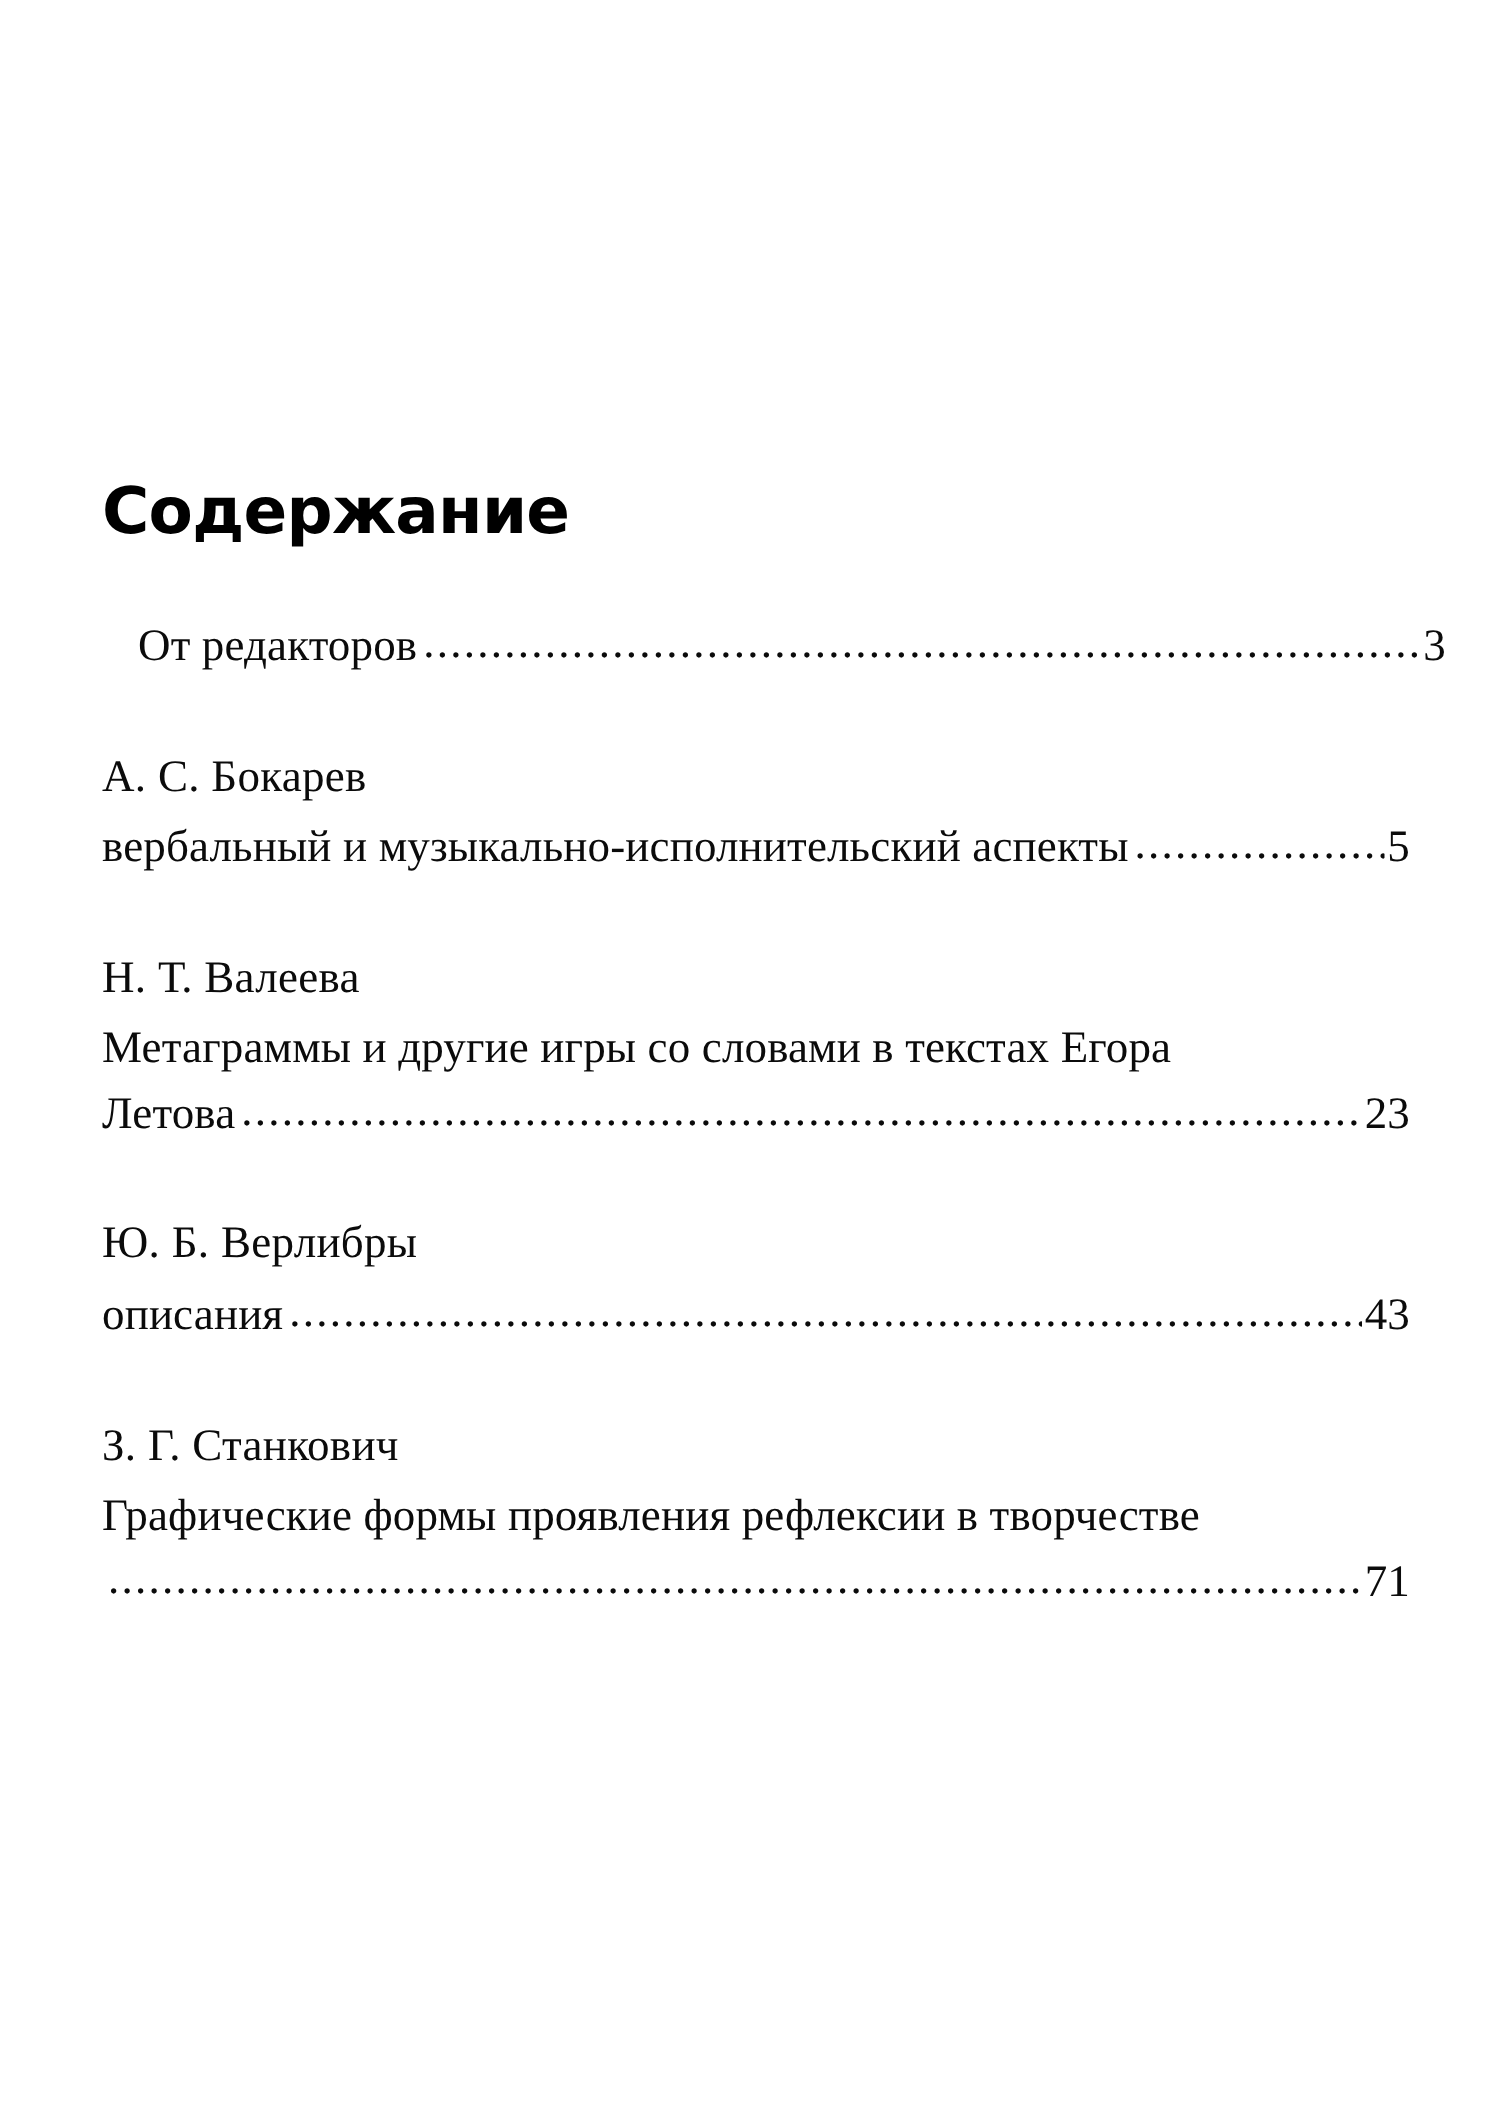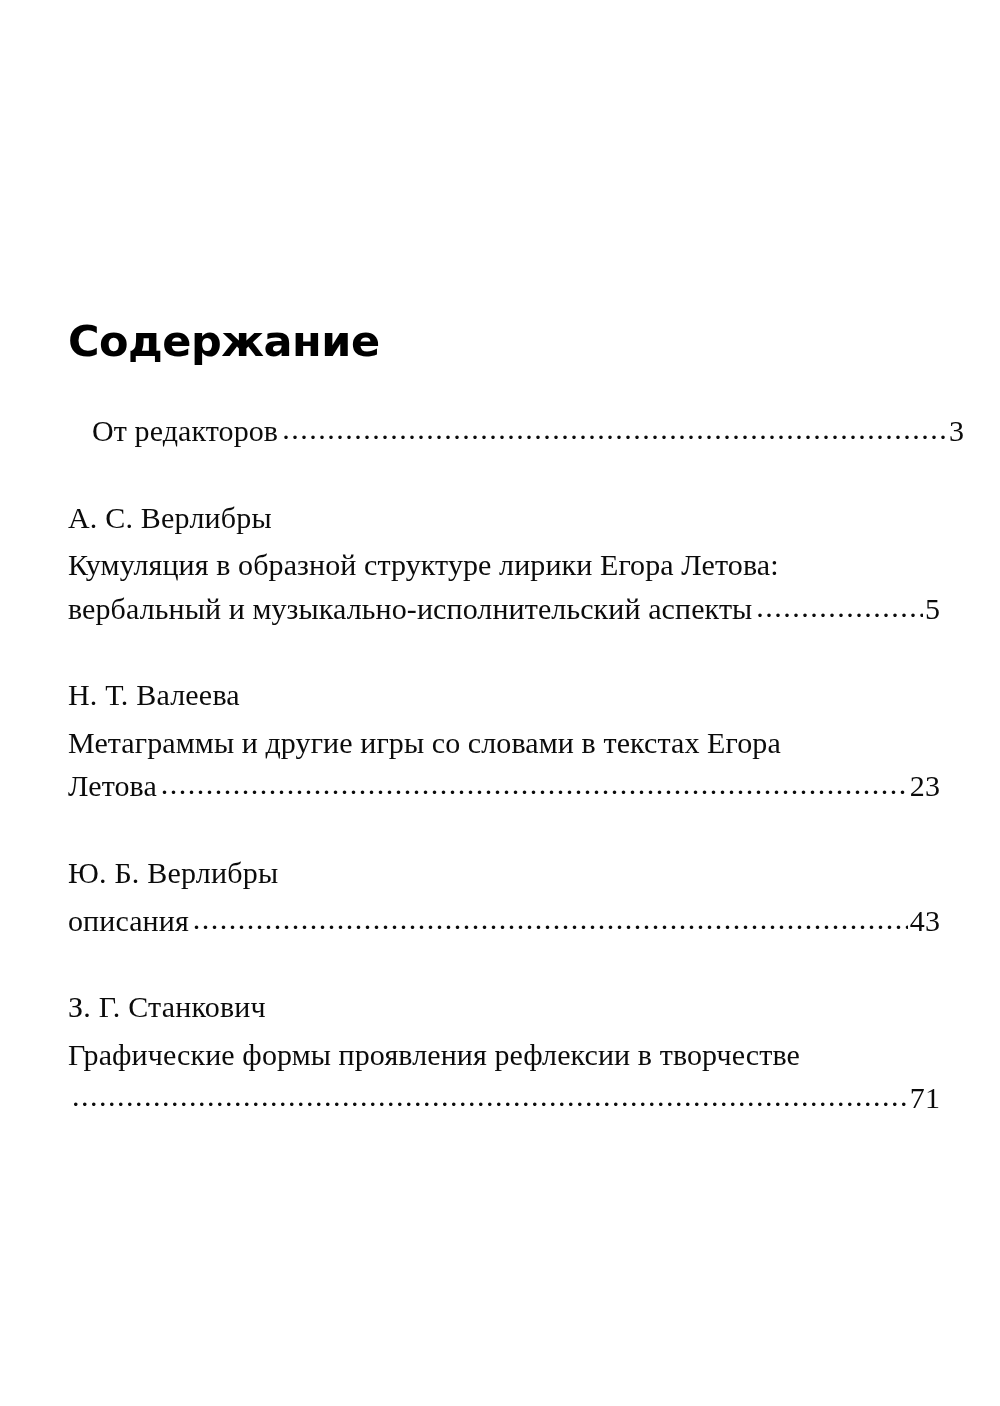--- a/index.html
+++ b/index.html
@@ -100,22 +100,21 @@
 
     <div class="entry">
       <div class="lastline single-line">
         <span class="txt">От редакторов</span>
         <span class="dots">........................................................................................................................................................</span>
         <span class="pagenum">3</span>
       </div>
     </div>
 
     <div class="entry">
-      <div class="author">А. С. Верлибры</div>
-      <div class="titleline">Кумуляция в образной структуре лирики Егора Летова:</div>
+      <div class="author">А. С. Бокарев</div>
       <div class="lastline">
         <span class="txt">вербальный и музыкально-исполнительский аспекты</span>
         <span class="dots">........................................................................................................................................................</span>
         <span class="pagenum">5</span>
       </div>
     </div>
 
     <div class="entry">
       <div class="author">Н. Т. Валеева</div>
       <div class="titleline">Метаграммы и другие игры со словами в текстах Егора</div>

